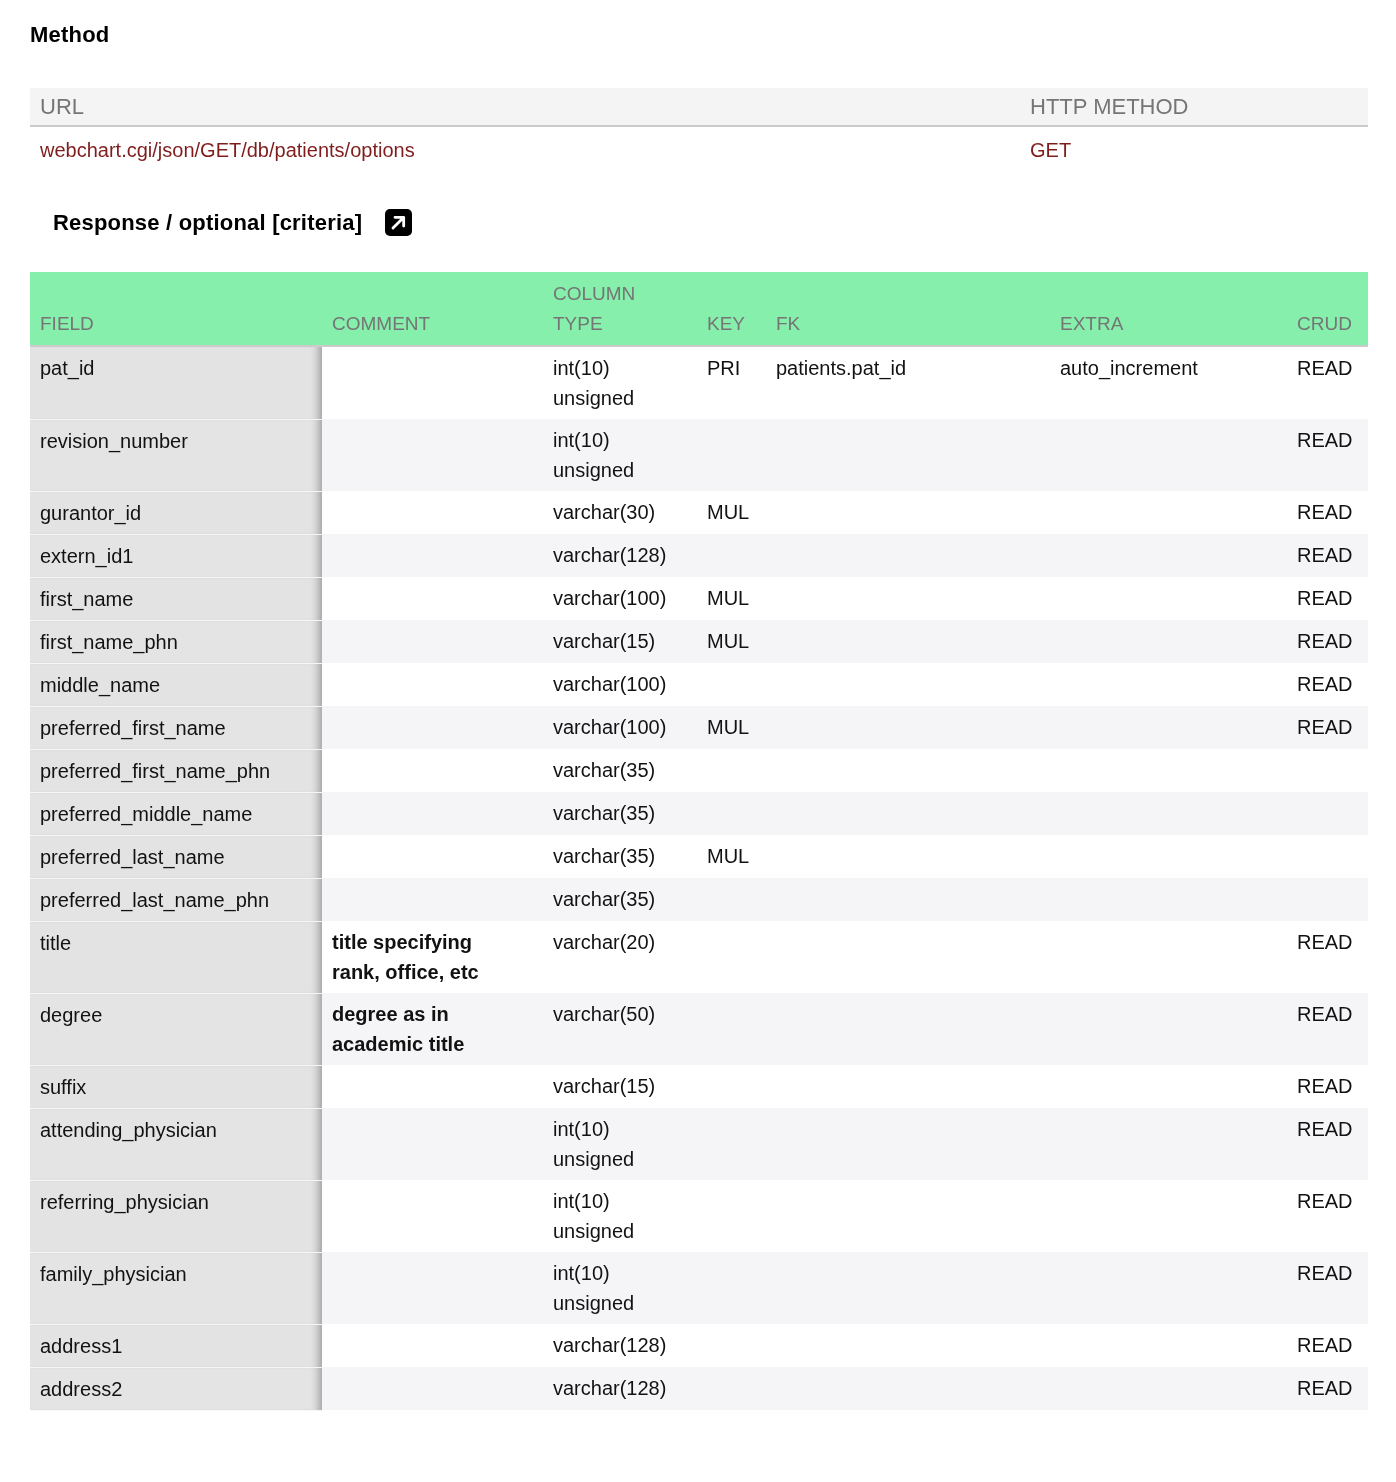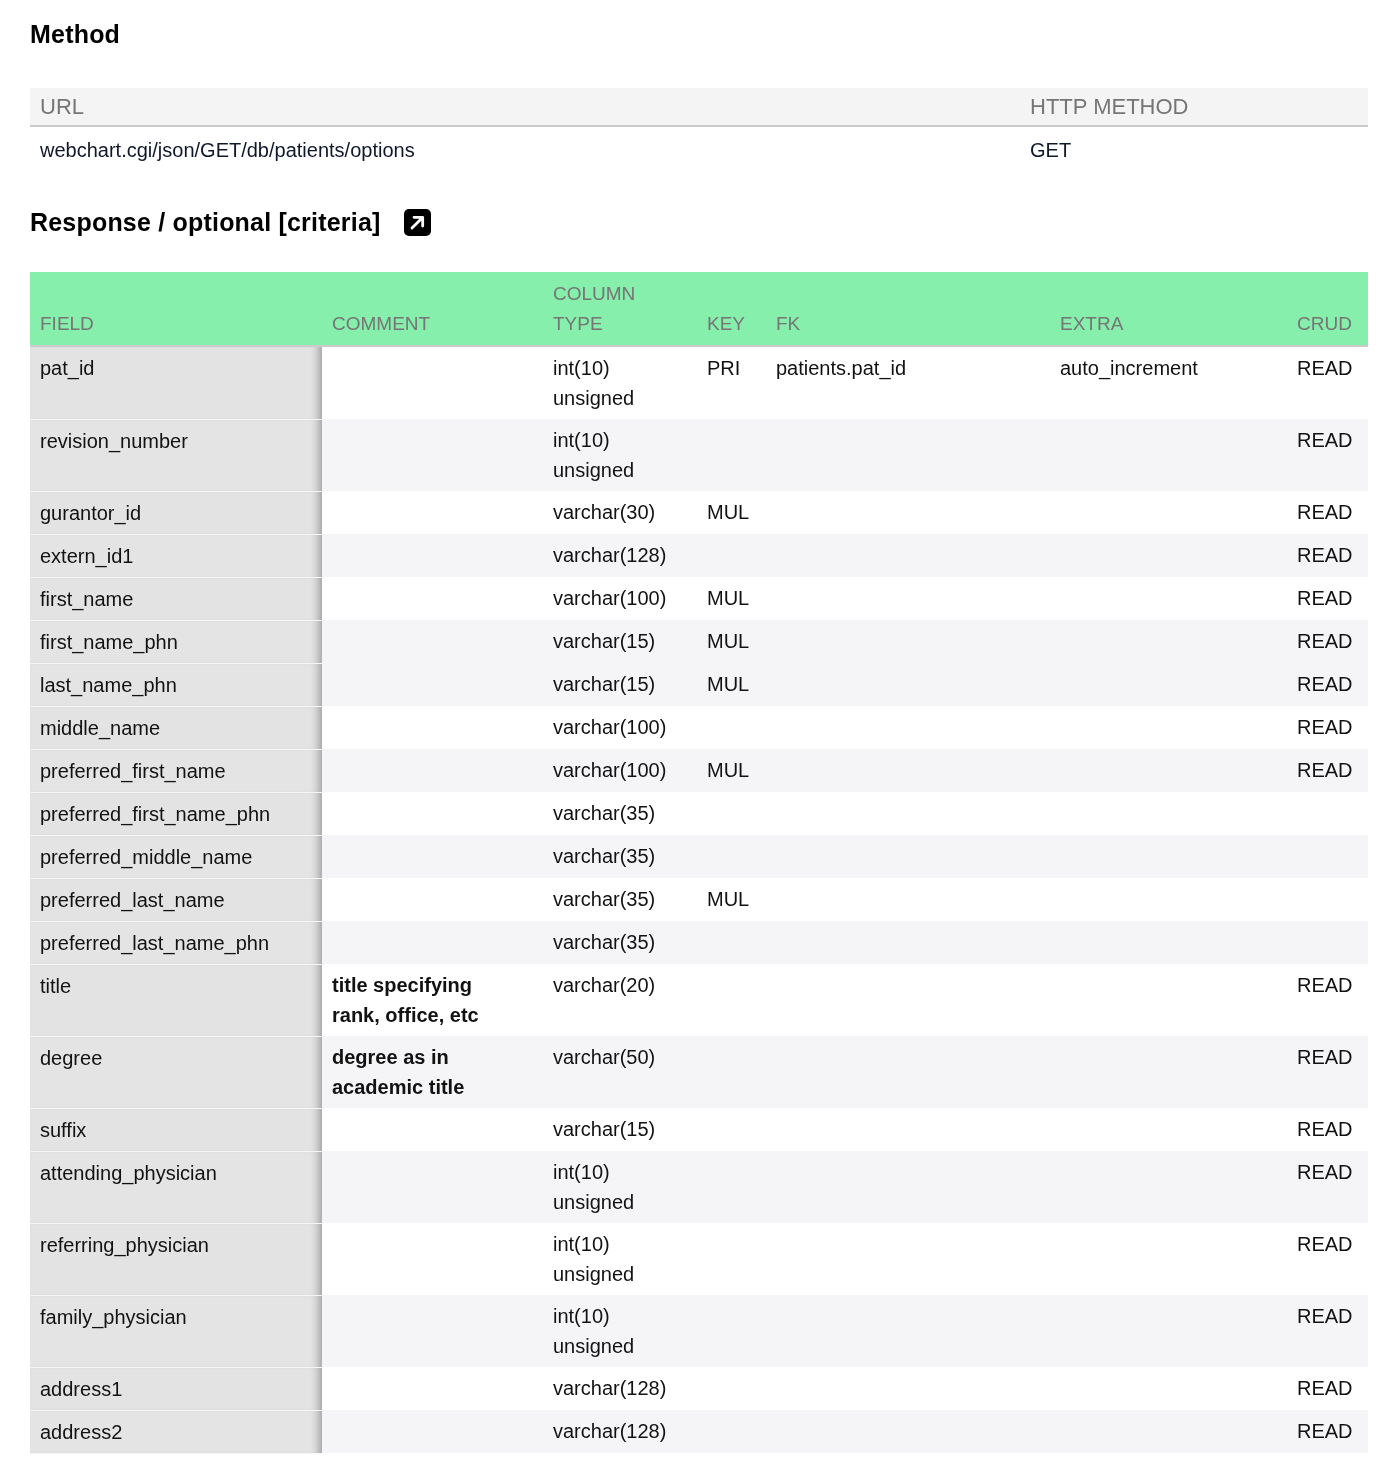--- a/index.html
+++ b/index.html
@@ -5,37 +5,37 @@
   * { margin:0; padding:0; box-sizing:border-box; }
   html, body { background:#ffffff; }
   body {
     width:1396px; height:1482px; overflow:hidden;
     font-family:"Liberation Sans","DejaVu Sans",sans-serif;
     color:#141414;
   }
   .page { padding:21px 28px 0 30px; }
 
   h2.section-title {
-    font-size:25px; font-weight:bold; color:#000;
+    font-size:22px; font-weight:bold; color:#000;
     line-height:27px; letter-spacing:0.2px;
   }
-  .title-response { margin-top:37px; display:flex; align-items:flex-end; gap:23px; }
+  .title-response { margin-top:37px; display:flex; align-items:flex-end; gap:23px;margin-left:23px; }
   .ext-icon { width:27px; height:27px; display:inline-block; flex:0 0 auto; cursor:pointer; }
 
   table { border-collapse:collapse; table-layout:fixed; width:1338px; }
 
   
   .t1 { margin-top:40px; }
   .t1 thead th {
     background:#f4f4f5; color:#757575; font-weight:normal; font-size:22px;
     text-align:left; padding:8px 10px 7px; line-height:22px;
     border-bottom:2px solid #cbcbcb; white-space:nowrap; overflow:hidden;
   }
   .t1 tbody td {
-    font-size:20px; color:#0f172a; padding:11px 10px 10px; line-height:24px;
+    font-size:20px; color:#7f1d1d; padding:11px 10px 10px; line-height:24px;
     white-space:nowrap; overflow:hidden;
   }
 
   
   .t2 { margin-top:36px; }
   .t2 thead th {
     background:#86efac; color:#757575; font-weight:normal; font-size:19px;
     line-height:30px; text-align:left; vertical-align:bottom;
     padding:7px 10px 6px; border-bottom:2px solid #cbcbcb;
     white-space:pre-line; overflow:hidden;
@@ -175,31 +175,20 @@
     <td class="col-field">first_name_phn</td>
     <td>
             <div class="comment-inner"></div>
           </td>
     <td class="col-type">varchar(15)</td>
     <td>MUL</td>
     <td></td>
     <td></td>
     <td>READ</td>
   </tr>
-        <tr class="stripe">
-    <td class="col-field">last_name_phn</td>
-    <td>
-            <div class="comment-inner"></div>
-          </td>
-    <td class="col-type">varchar(15)</td>
-    <td>MUL</td>
-    <td></td>
-    <td></td>
-    <td>READ</td>
-  </tr>
         <tr>
     <td class="col-field">middle_name</td>
     <td>
             <div class="comment-inner"></div>
           </td>
     <td class="col-type">varchar(100)</td>
     <td></td>
     <td></td>
     <td></td>
     <td>READ</td>

